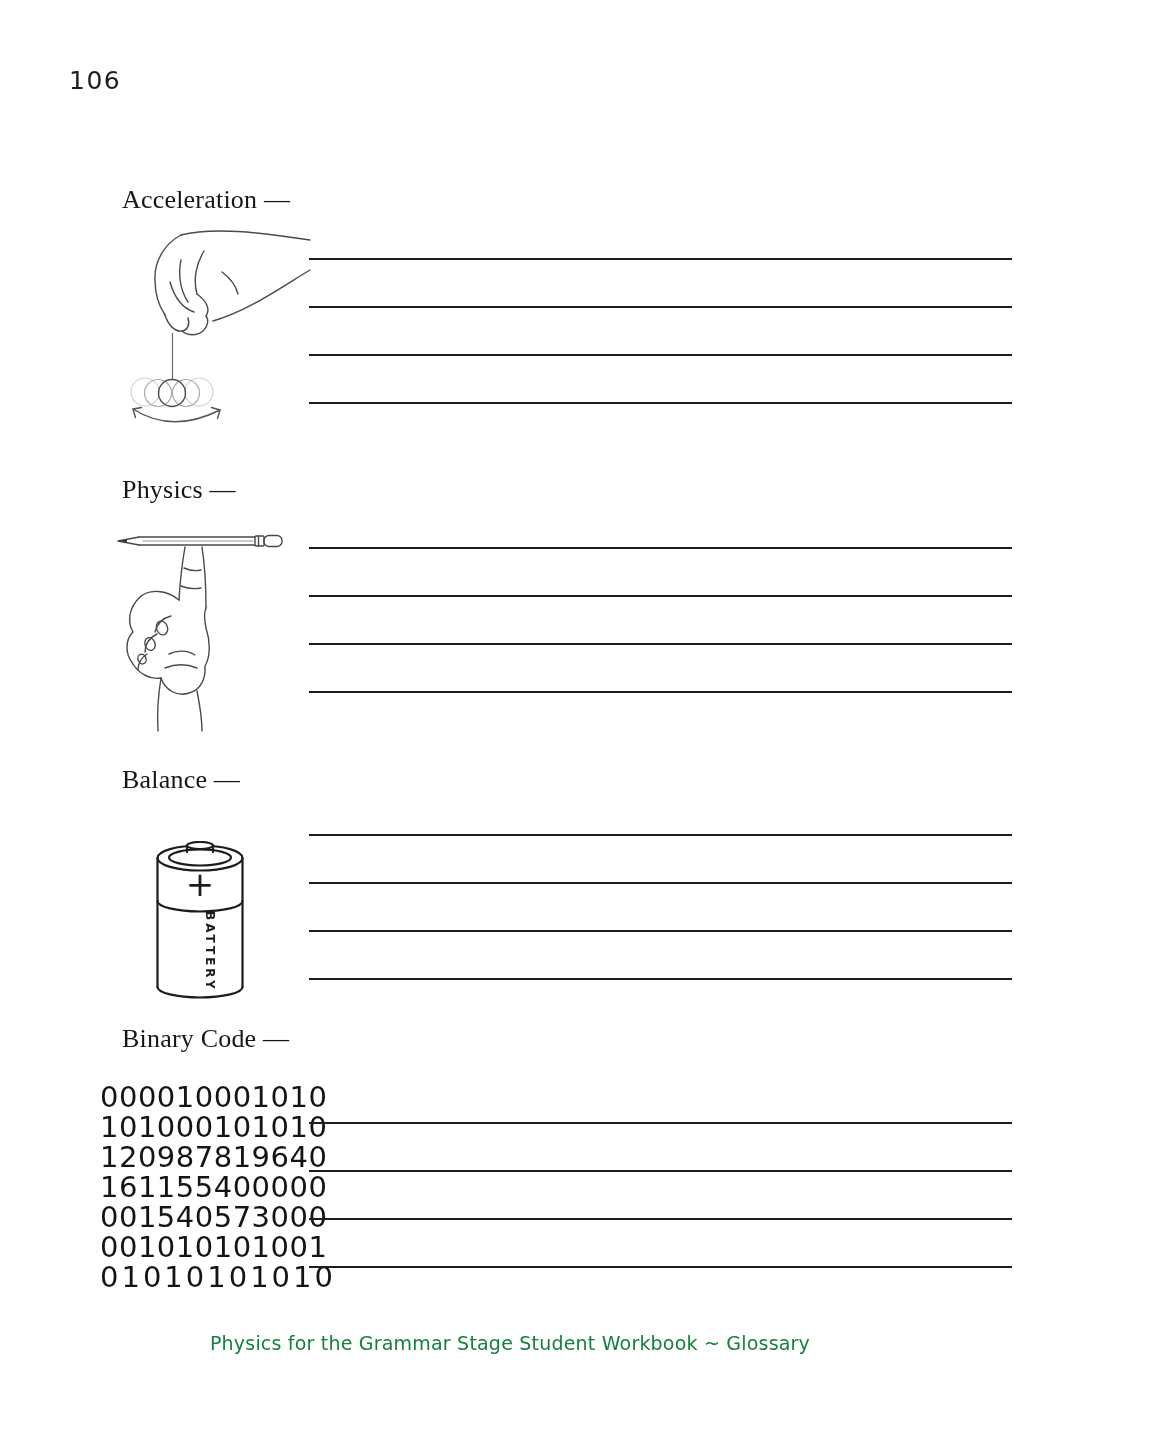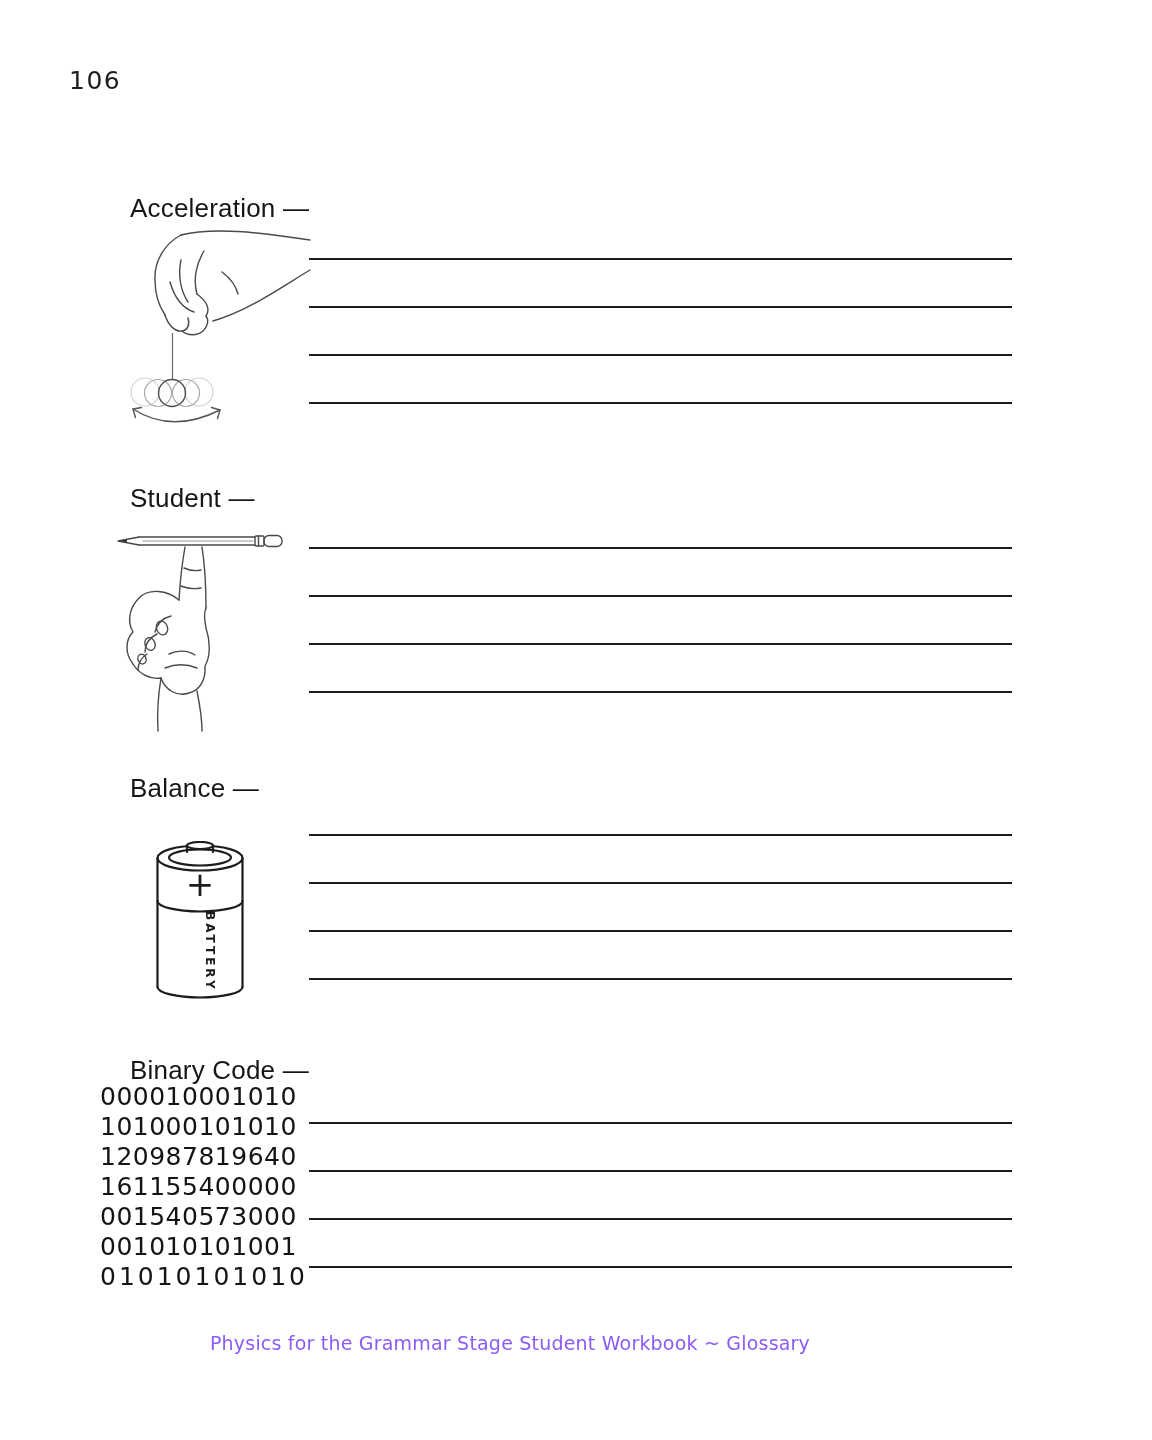--- a/index.html
+++ b/index.html
@@ -10,41 +10,41 @@
     background: #ffffff;
     font-family: "DejaVu Sans", sans-serif;
     color: #1a1a1a;
     overflow: hidden;
   }
   .page-number {
     position: absolute; left: 69px; top: 66px;
     font-size: 25px; letter-spacing: 1.5px; color: #1d1d1d;
   }
   .term-heading {
-    position: absolute; left: 122px; margin: 8px;
-    font-family: Liberation Sans, sans-serif;
+    position: absolute; left: 122px; margin: 0;
+    font-family: Liberation Serif, serif;
     font-weight: normal;
     font-size: 26px; line-height: 32px;
     letter-spacing: 0.2px; color: #161616;
     white-space: nowrap;
   }
   .write-lines { position: absolute; left: 309px; width: 703px; }
   .write-line { height: 2px; background: #1d1d1d; margin-bottom: 46px; }
   .illustration { position: absolute; }
   .binary-block {
     position: absolute; left: 100px; top: 1082px;
-    font-size: 25px; line-height: 30px;
+    font-size: 29px; line-height: 30px;
     letter-spacing: 0.5px; color: #141414;
     white-space: nowrap;
   }
   .binary-row:last-child { letter-spacing: 3px; text-align: right; }
   .footer {
     position: absolute; left: 0; top: 1332px; width: 100%;
     text-align: center;
-    font-size: 19px; letter-spacing: 0.2px; color: #8b5cf6;
+    font-size: 19px; letter-spacing: 0.2px; color: #15803d;
   }
 </style>
 </head>
 <body>
 
 <div class="page">
 
   <div class="page-number">106</div>
 
   <section>
@@ -80,21 +80,21 @@
 
     <div class="write-lines" style="top:258px">
         <div class="write-line"></div>
         <div class="write-line"></div>
         <div class="write-line"></div>
         <div class="write-line"></div>
       </div>
   </section>
 
   <section>
-    <h2 class="term-heading" style="top:474px">Student —</h2>
+    <h2 class="term-heading" style="top:474px">Physics —</h2>
 
     <svg class="illustration" style="left:105px; top:528px" width="195" height="205" viewBox="0 0 195 205">
       <g stroke="#4a4a4a" stroke-width="1.4" fill="none" stroke-linecap="round" stroke-linejoin="round">
         <path d="M34,9 H150"></path>
         <path d="M34,17 H150"></path>
         <path d="M34,9 L13,13 L34,17"></path>
         <path d="M38,13 H148" stroke="#9a9a9a" stroke-width="1"></path>
         <path d="M13,13 L22,11.2 L22,14.8 Z" fill="#3a3a3a" stroke="none"></path>
         <rect x="150" y="8" width="9" height="10" rx="1"></rect>
         <line x1="153.5" y1="8" x2="153.5" y2="18"></line>
@@ -148,21 +148,21 @@
 
     <div class="write-lines" style="top:834px">
         <div class="write-line"></div>
         <div class="write-line"></div>
         <div class="write-line"></div>
         <div class="write-line"></div>
       </div>
   </section>
 
   <section>
-    <h2 class="term-heading" style="top:1046px">Binary Code —</h2>
+    <h2 class="term-heading" style="top:1023px">Binary Code —</h2>
 
     <div class="binary-block">
         <div class="binary-row">000010001010</div>
         <div class="binary-row">101000101010</div>
         <div class="binary-row">120987819640</div>
         <div class="binary-row">161155400000</div>
         <div class="binary-row">001540573000</div>
         <div class="binary-row">001010101001</div>
         <div class="binary-row">01010101010</div>
       </div>

